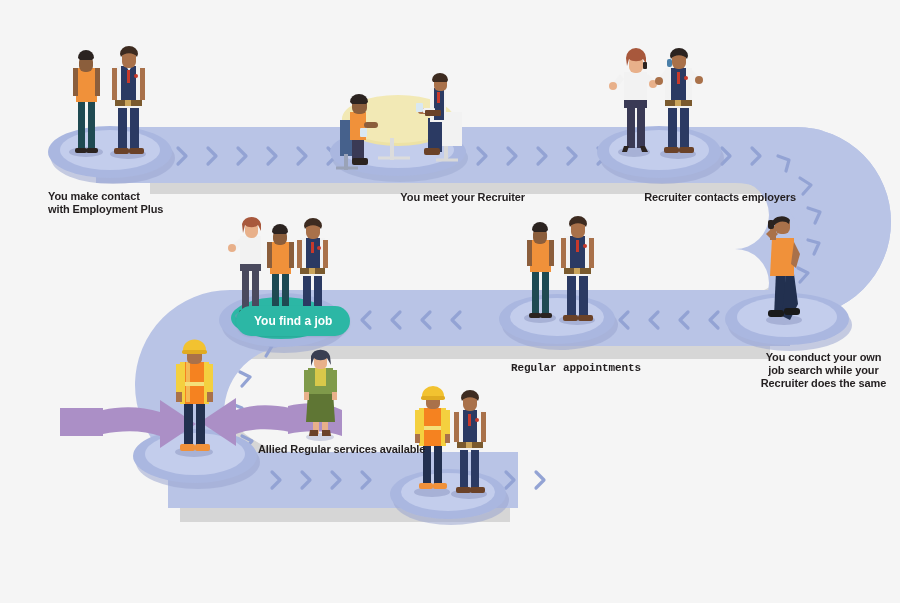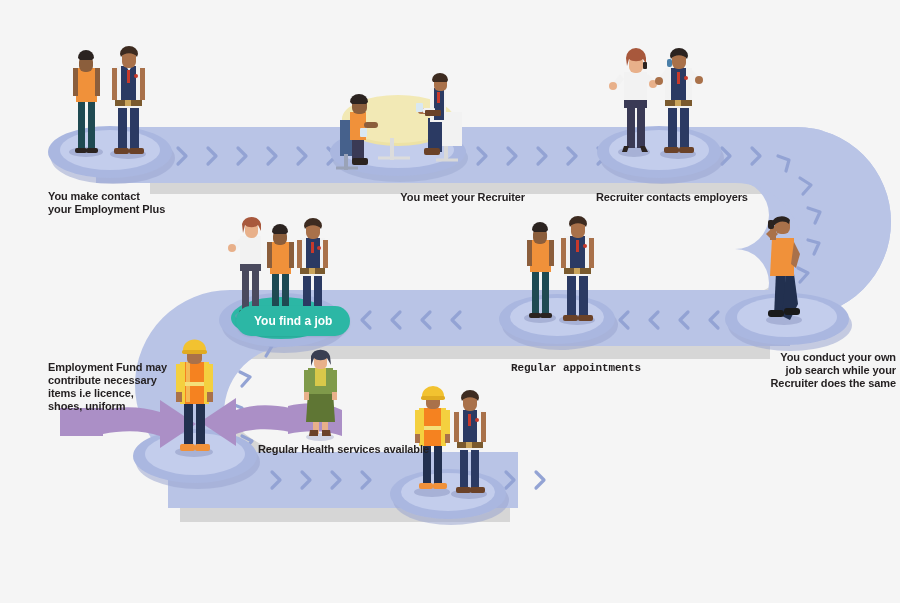--- a/index.html
+++ b/index.html
@@ -17,21 +17,21 @@
   .caption{
     position:absolute;
     font-family:"Liberation Sans", sans-serif;
     font-size:11px;
     font-weight:bold;
     color:#231f20;
     line-height:13px;
     letter-spacing:-0.1px;
     white-space:pre-line;
   }
-  .cap-c{text-align:right;}
+  .cap-c{text-align:center;}
   .cap-l{text-align:left;}
   .pill{
     position:absolute;
     background:#2cb7a5;
     color:#ffffff;
     font-size:12px;
     font-weight:bold;
     border-radius:22px;
     padding:8px 18px;
     text-align:left;
@@ -476,26 +476,22 @@
         <rect x="481" y="412" width="5" height="30" fill="#a9714a"></rect>
         <rect x="463" y="394" width="14" height="17" rx="6" fill="#a9714a"></rect>
         <path d="M461,398 a9,8 0 0 1 18,0 l-1,3 c-3,-5 -13,-5 -16,0 z" fill="#3d2b20"></path>
       </g>
     </g>
   </svg>
 
   <div class="pill" style="left:236px;top:306px;">You find a job</div>
 
   <div class="caption cap-l" style="left:48px;top:190px;width:150px;">You make contact
-your Employment Plus</div>
+with Employment Plus</div>
   <div class="caption cap-l" style="left:345px;top:191px;width:180px;text-align:right;">You meet your Recruiter</div>
-  <div class="caption cap-l" style="left:596px;top:191px;width:200px;">Recruiter contacts employers</div>
+  <div class="caption cap-l" style="left:596px;top:191px;width:200px;text-align:right;">Recruiter contacts employers</div>
   <div class="caption cap-c" style="left:751px;top:351px;width:145px;">You conduct your own
 job search while your
 Recruiter does the same</div>
   <div class="caption cap-l" style="left:511px;top:362px;width:160px;font-family:Liberation Mono, monospace;">Regular appointments</div>
-  <div class="caption cap-l" style="left:48px;top:361px;width:150px;">Employment Fund may
-contribute necessary
-items i.e licence,
-shoes, uniform</div>
-  <div class="caption cap-l" style="left:258px;top:443px;width:200px;">Regular Health services available</div>
+  <div class="caption cap-l" style="left:258px;top:443px;width:200px;">Allied Regular services available</div>
 
 </div>
 
 </body></html>

